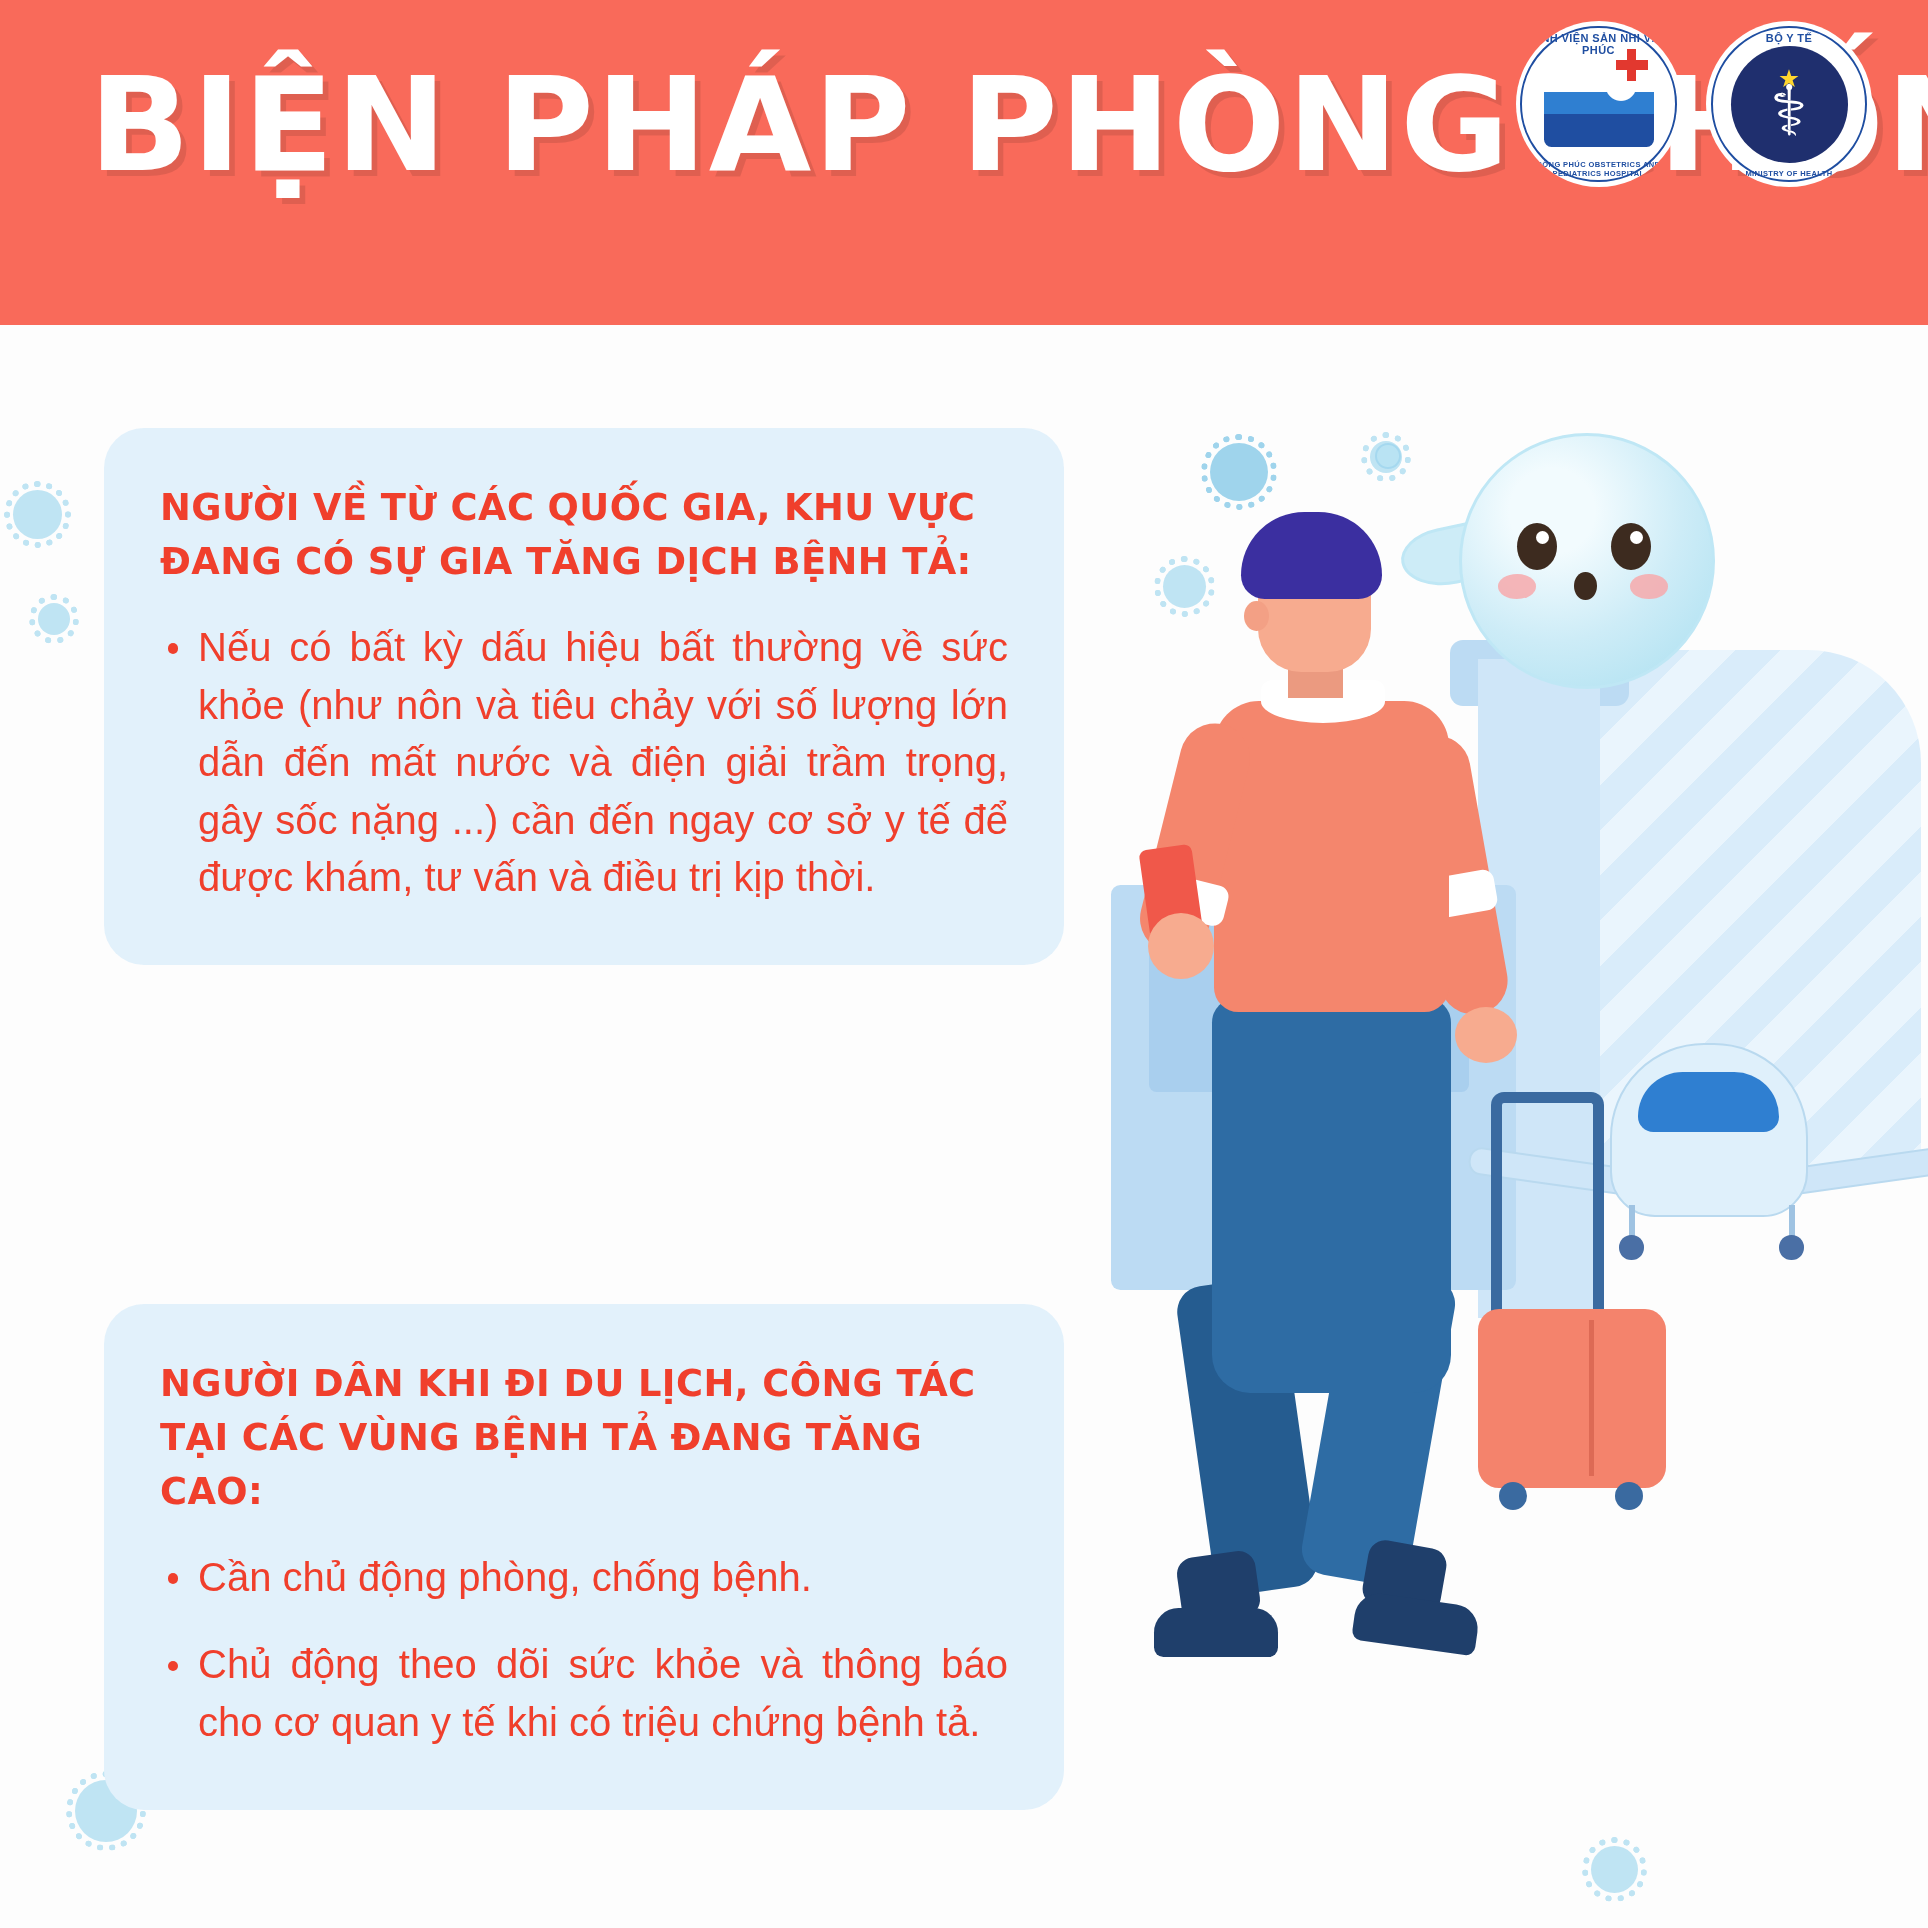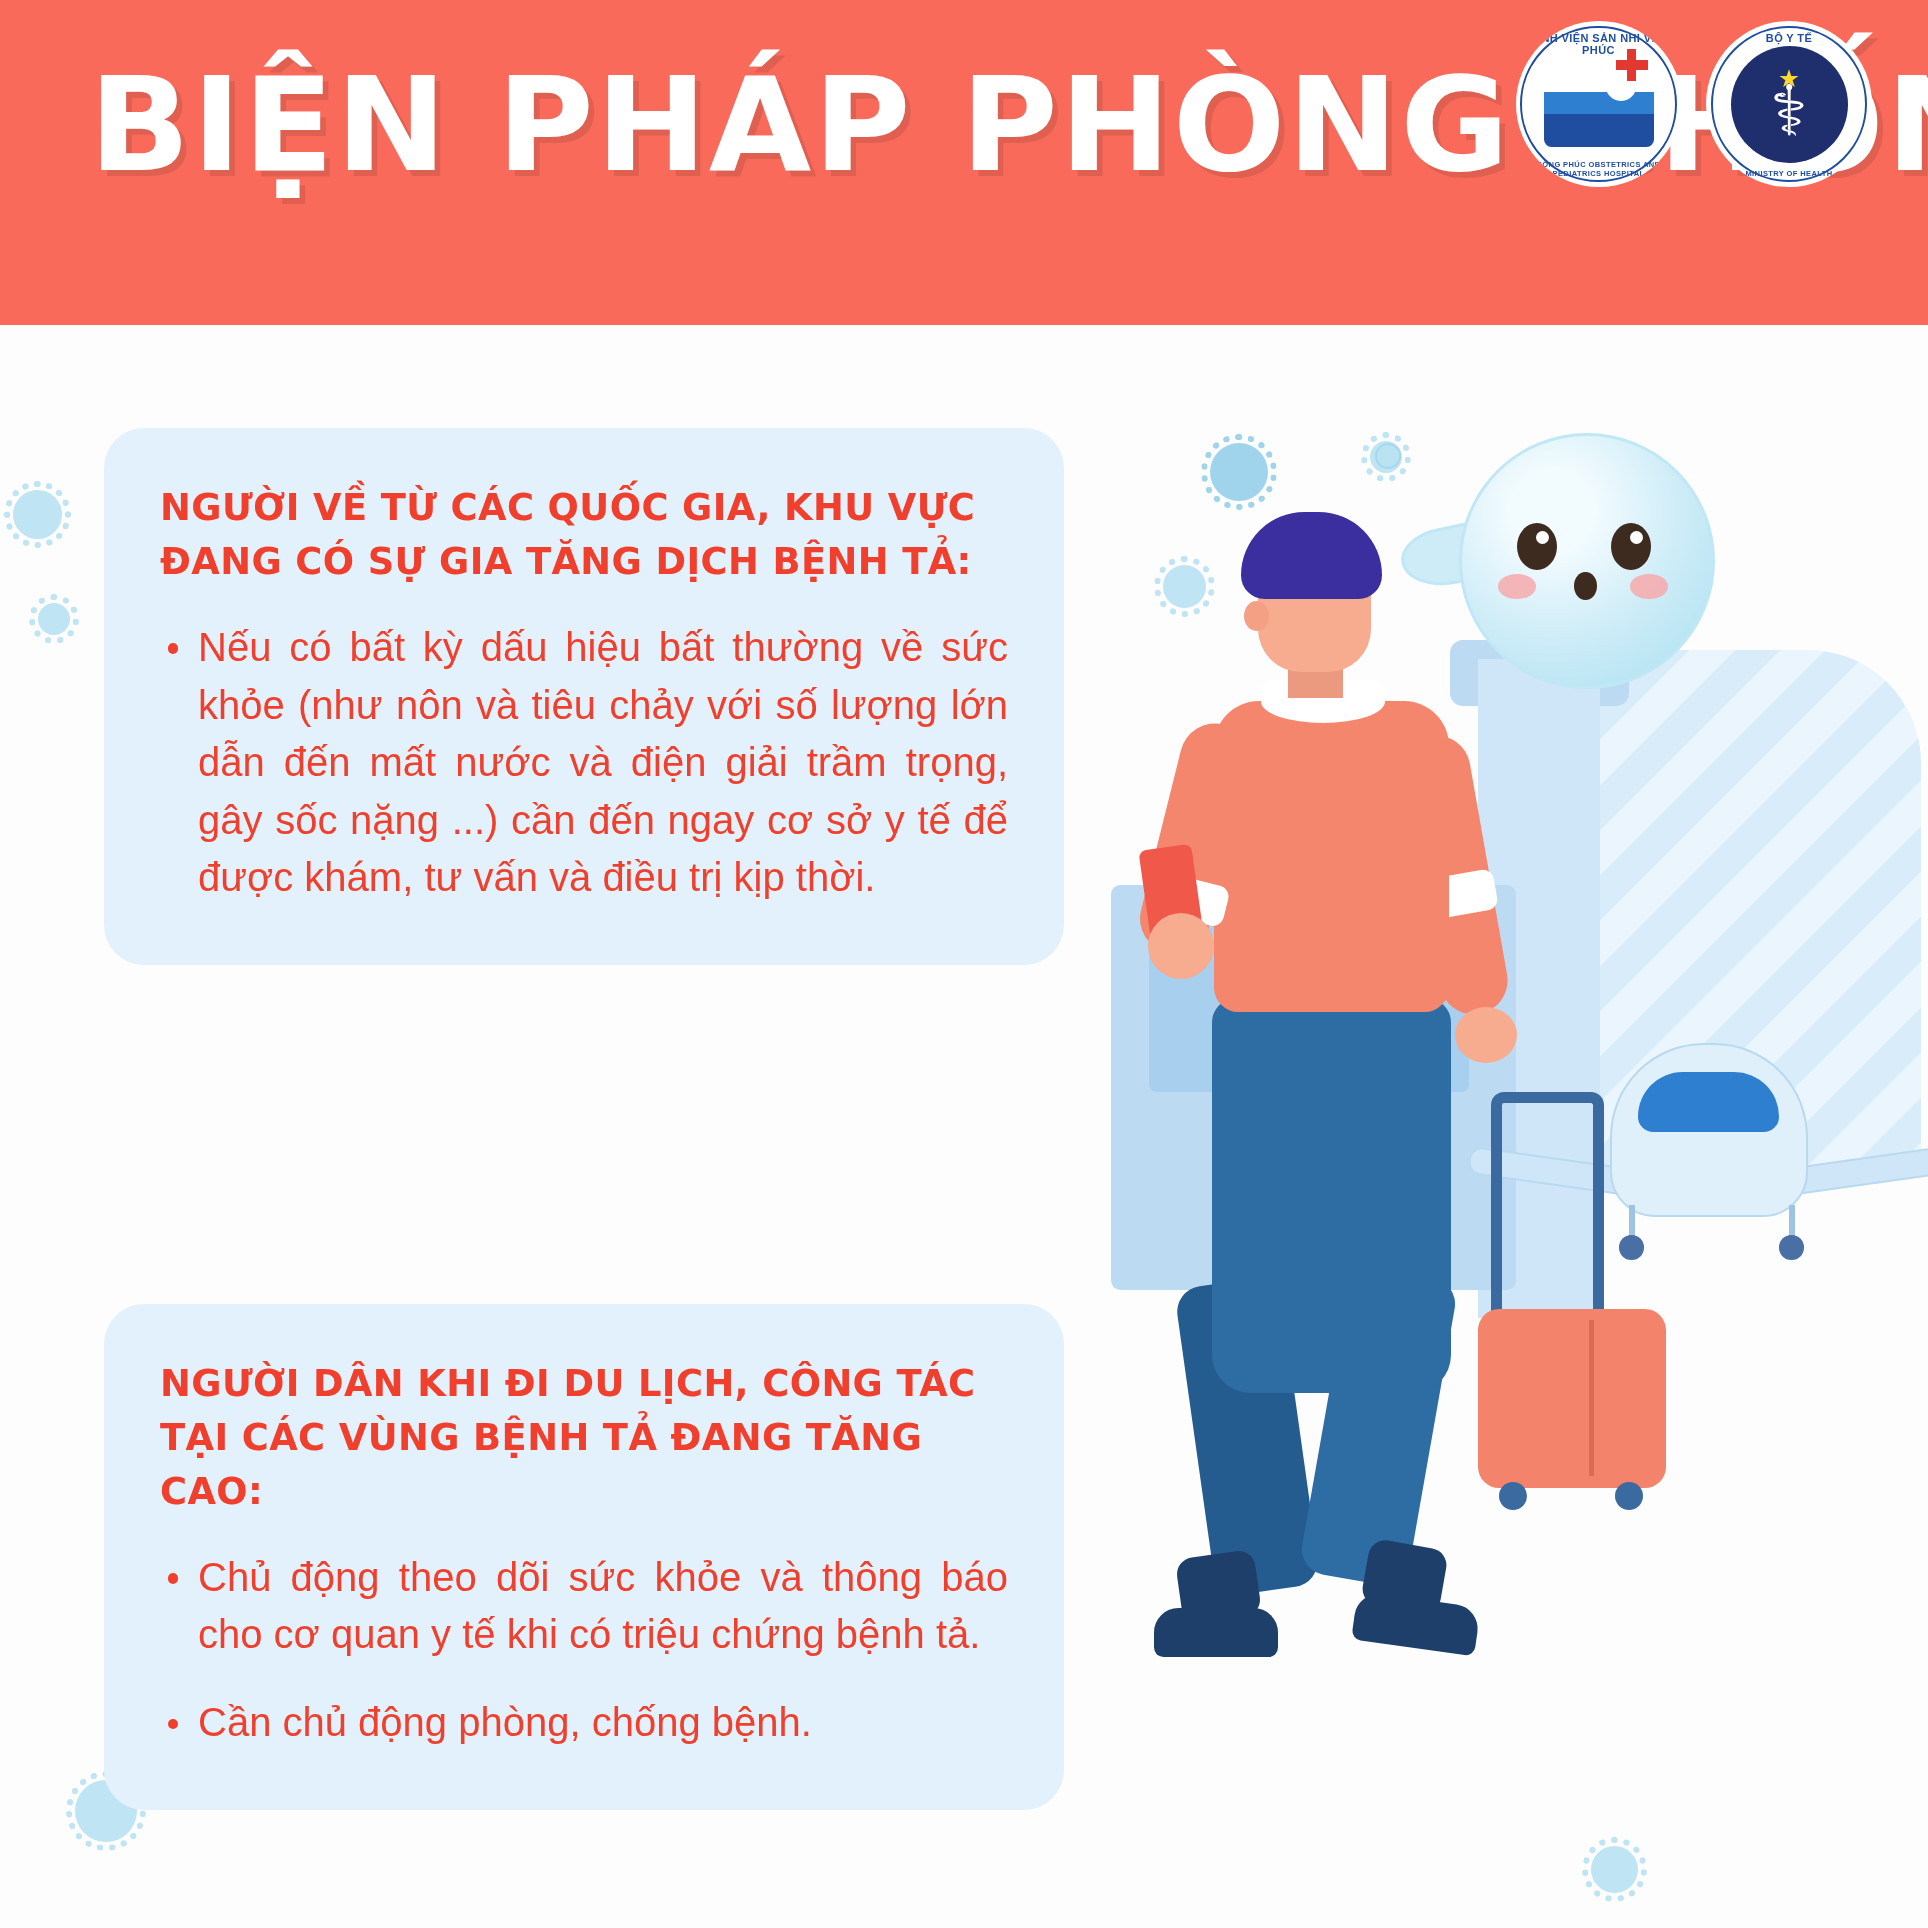--- a/index.html
+++ b/index.html
@@ -552,22 +552,22 @@
   <div class="card" id="card-1">
     <div class="card-heading">NGƯỜI VỀ TỪ CÁC QUỐC GIA, KHU VỰC ĐANG CÓ SỰ GIA TĂNG DỊCH BỆNH TẢ:</div>
     <ul class="bullets">
       <li>Nếu có bất kỳ dấu hiệu bất thường về sức khỏe (như nôn và tiêu chảy với số lượng lớn dẫn đến mất nước và điện giải trầm trọng, gây sốc nặng ...) cần đến ngay cơ sở y tế để được khám, tư vấn và điều trị kịp thời.</li>
     </ul>
   </div>
 
   <div class="card" id="card-2">
     <div class="card-heading">NGƯỜI DÂN KHI ĐI DU LỊCH, CÔNG TÁC TẠI CÁC VÙNG BỆNH TẢ ĐANG TĂNG CAO:</div>
     <ul class="bullets">
+      <li>Cần chủ động phòng, chống bệnh.</li>
       <li>Chủ động theo dõi sức khỏe và thông báo cho cơ quan y tế khi có triệu chứng bệnh tả.</li>
-      <li>Cần chủ động phòng, chống bệnh.</li>
     </ul>
   </div>
 
   <div class="illustration">
 
     <div class="bg-shape stripes"></div>
     <div class="tower-top"></div>
     <div class="tower"></div>
     <div class="bg-shape terminal"></div>
     <div class="terminal-window"></div>

